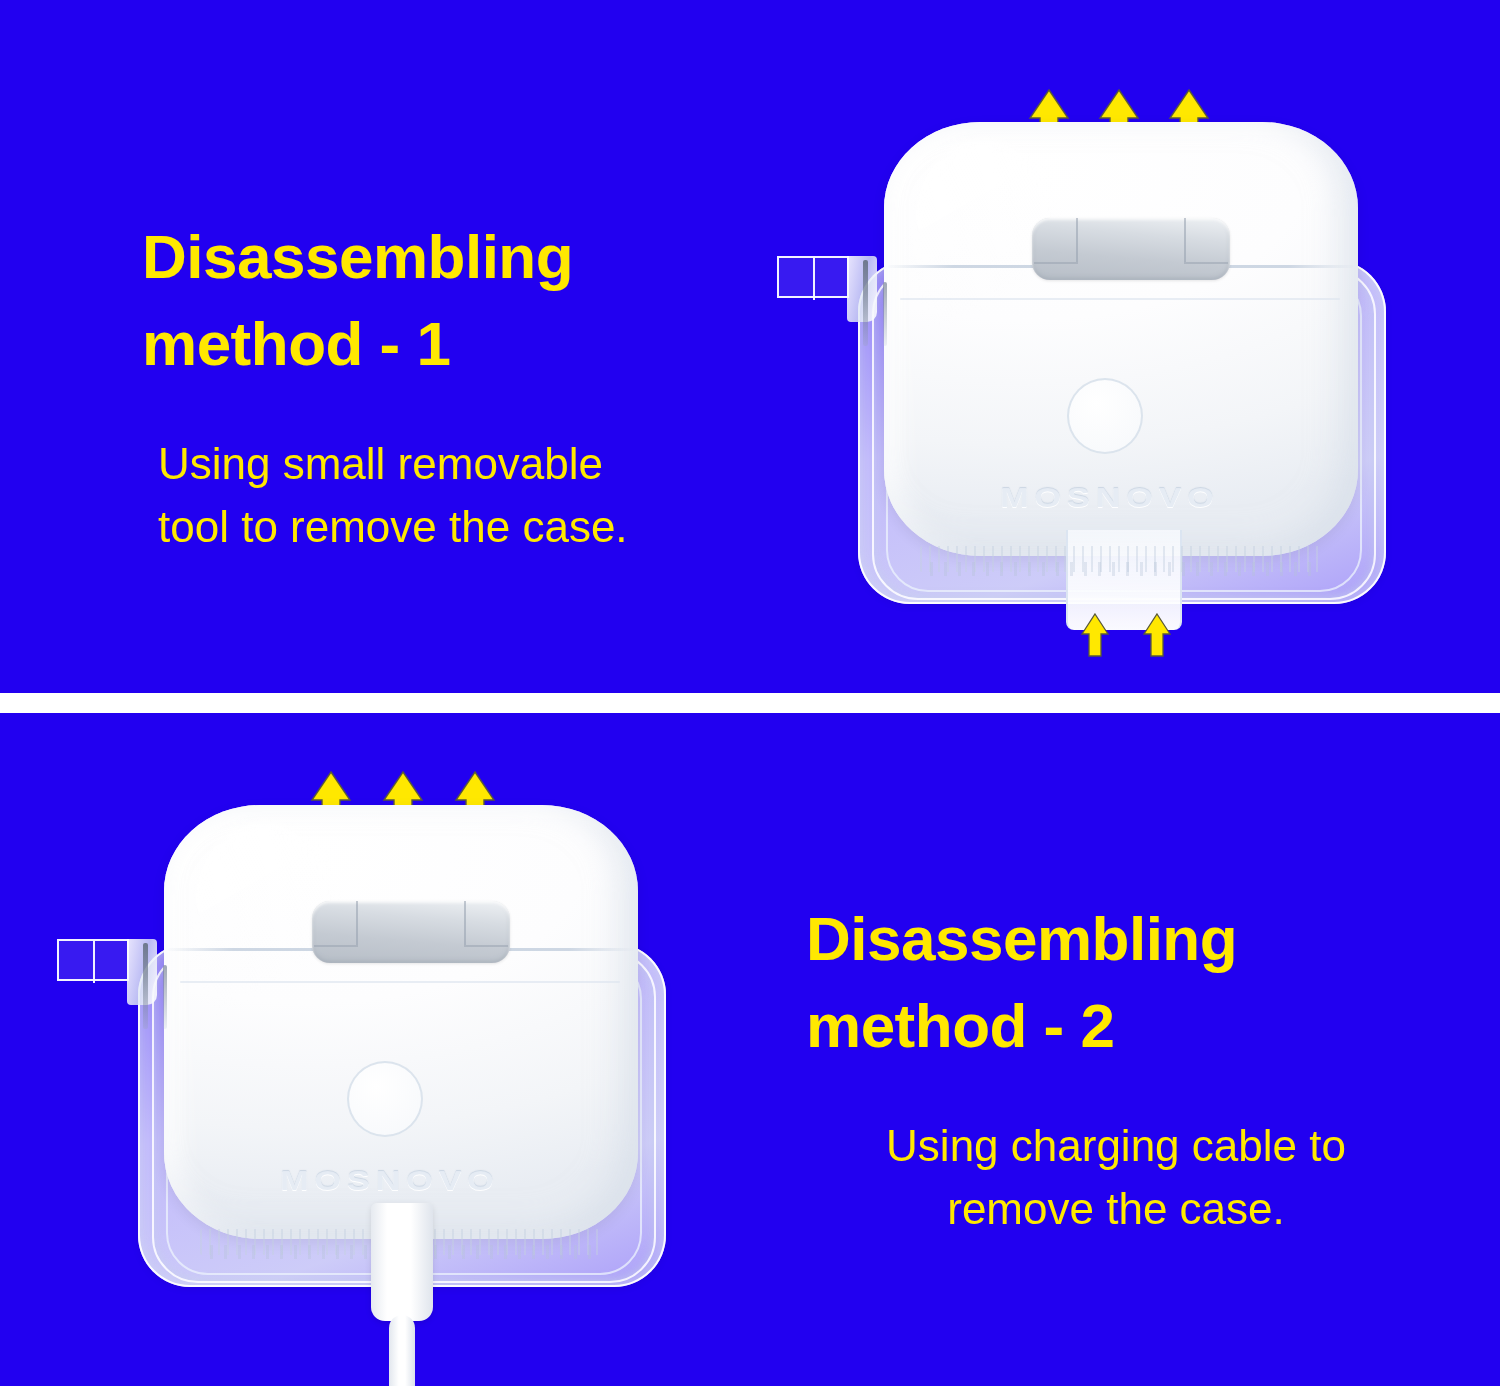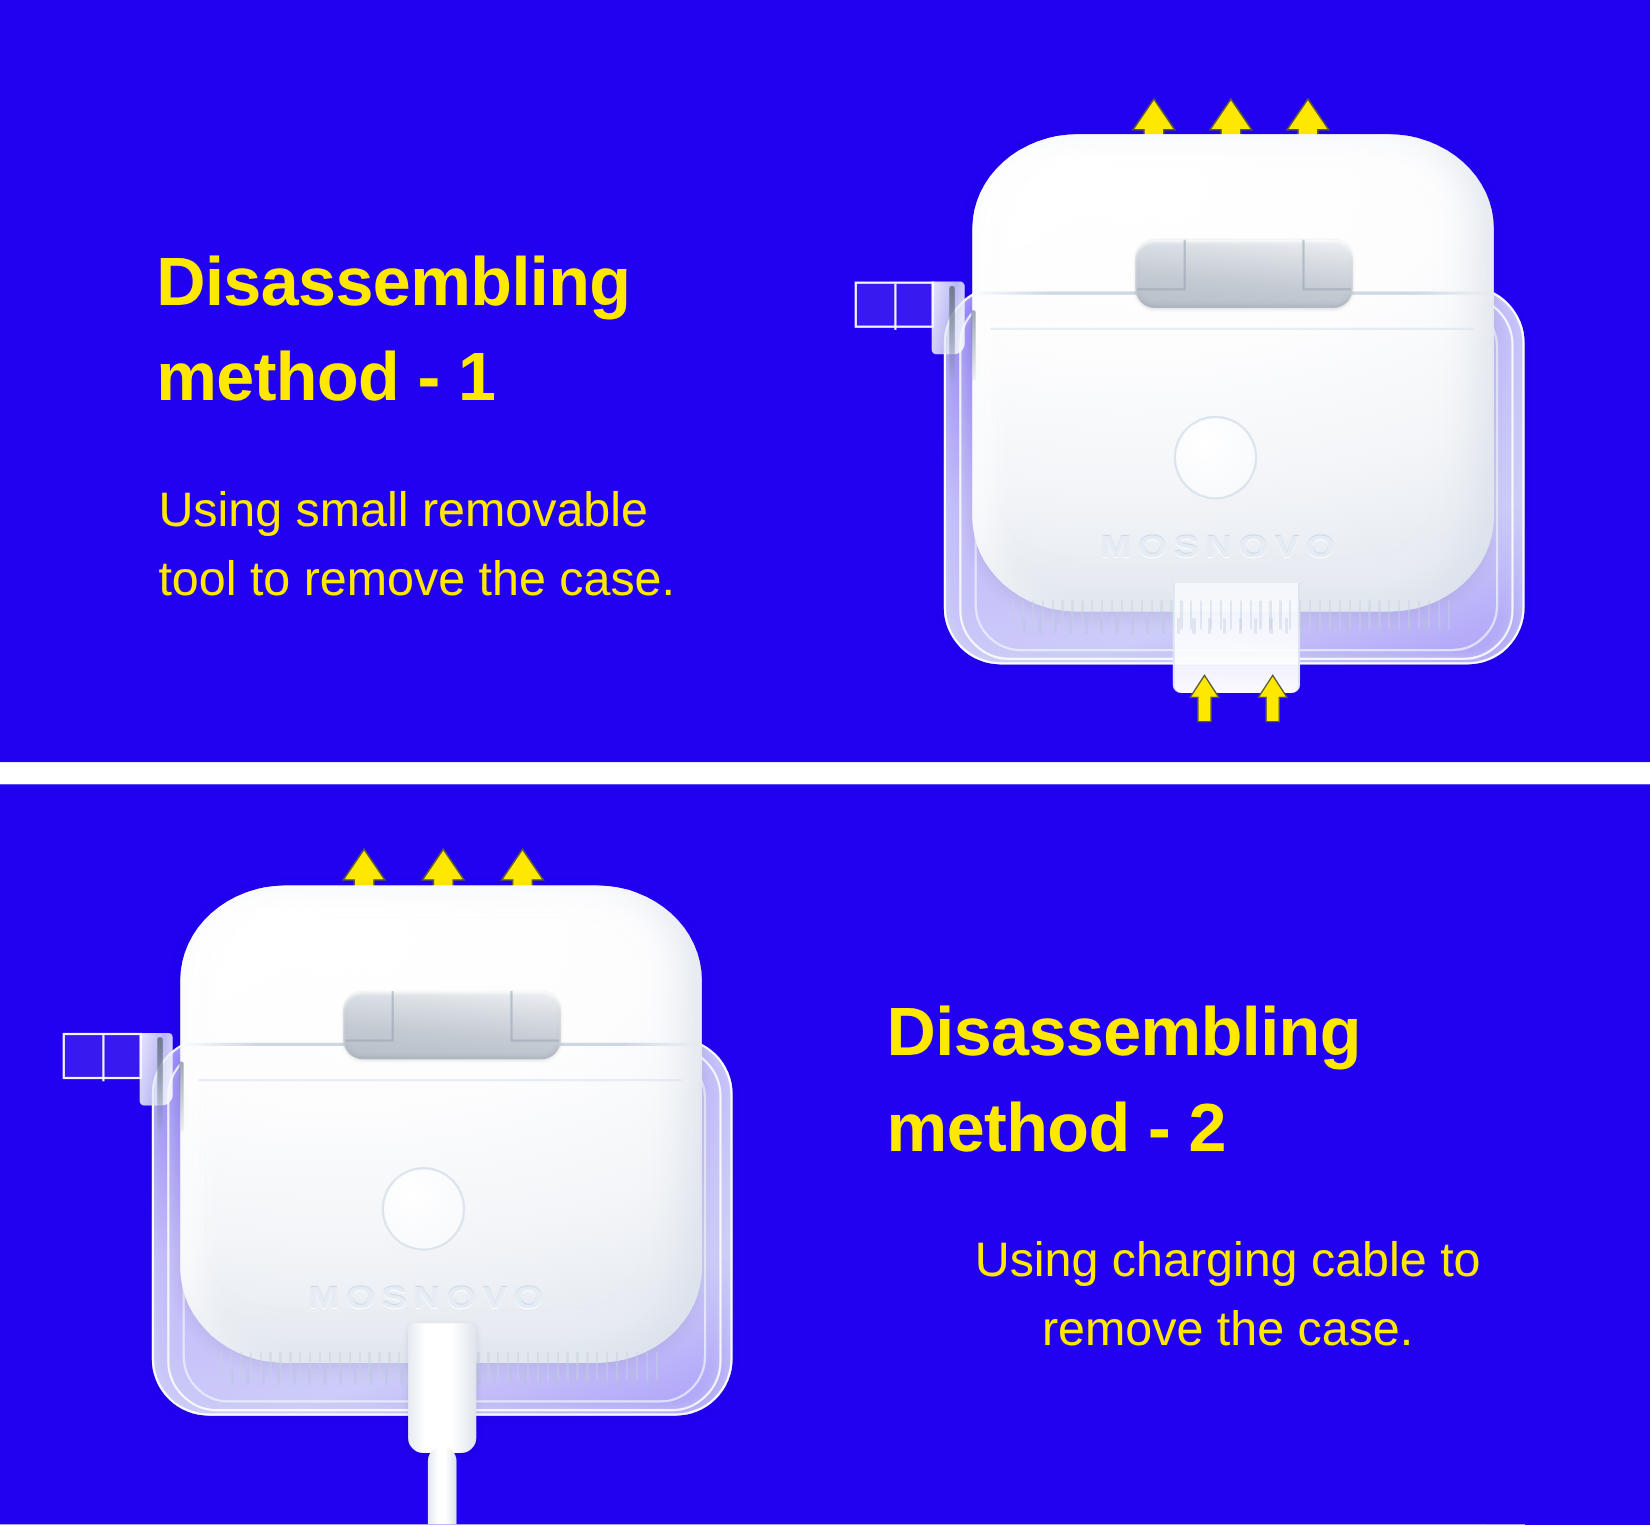--- a/index.html
+++ b/index.html
@@ -51,21 +51,21 @@
     letter-spacing: -0.5px;
     white-space: pre-line;
     margin: 0;
   }
   .subline {
     color: #ffe800;
     font-weight: normal;
     font-size: 44px;
     line-height: 1.45;
     white-space: pre-line;
-    margin: 2px;
+    margin: 16px;
   }
   #text-top    { left: 142px; top: 214px; width: 640px; }
   #text-top .subline { margin-top: 44px; }
   #text-bottom { left: 806px; top: 896px; width: 620px; }
   #text-bottom .subline { margin-top: 44px; text-align: center; }
 
   
   .arrow {
     position: absolute;
     display: block;

